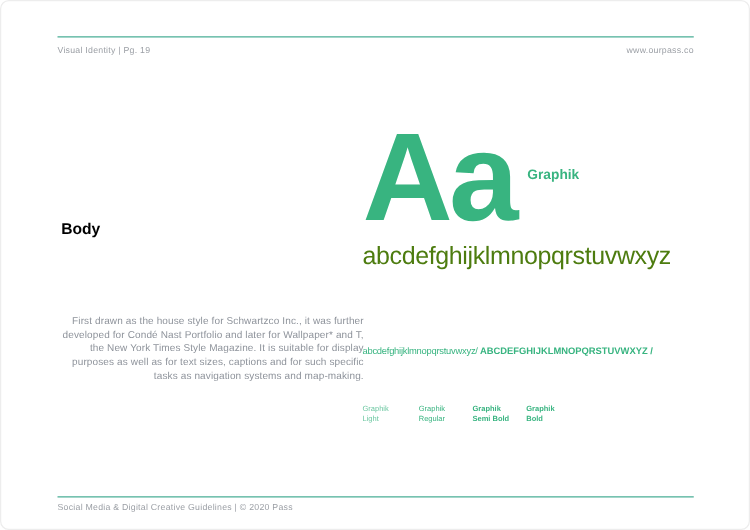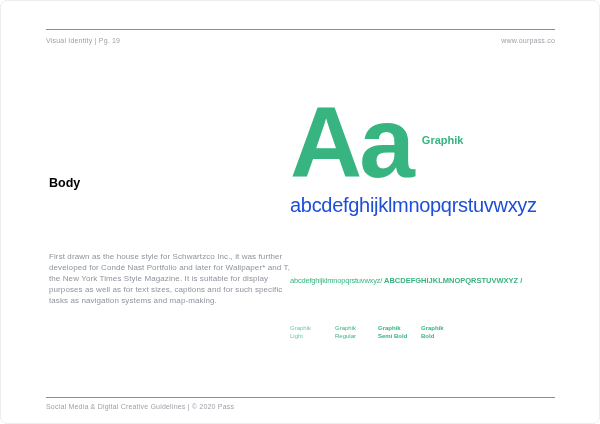--- a/index.html
+++ b/index.html
@@ -43,21 +43,21 @@
   }
   .para {
     position: absolute;
     left: 48px; width: 242px;
     font-size: 8px;
     line-height: 11px;
     color: #8e939b;
     letter-spacing: 0.1px;
   }
   .para-1 { top: 196px; }
-  .para-2 { top: 250px; }
+  .para-2 { top: 250px; text-align: right; }
   .display-pair {
     position: absolute; left: 289px; top: 100px;
     display: flex; align-items: center;
   }
   .display-aa {
     font-size: 100px;
     line-height: 82px;
     font-weight: bold;
     letter-spacing: -3px;
     color: #38b480;
@@ -67,21 +67,21 @@
     font-weight: bold;
     color: #38b480;
     margin-left: 10px;
     margin-bottom: 5px;
   }
   .alpha-lower {
     position: absolute; left: 289px; top: 193px;
     font-size: 20px;
     font-weight: normal;
     letter-spacing: -0.3px;
-    color: #1d4ed8;
+    color: #4d7c0f;
     white-space: nowrap;
   }
   .alpha-upper {
     position: absolute; left: 289px; top: 214px;
     font-size: 24px;
     line-height: 22.5px;
     font-weight: bold;
     letter-spacing: -1.5px;
     color: #38b480;
     white-space: nowrap;

